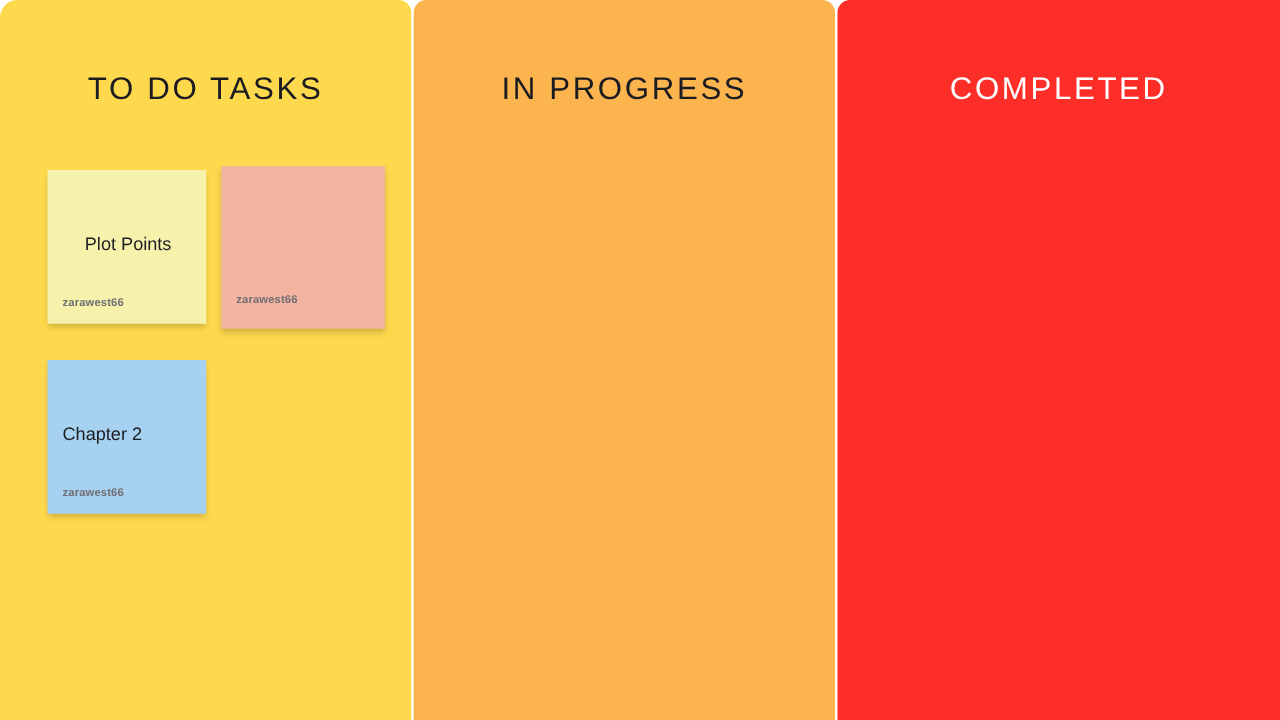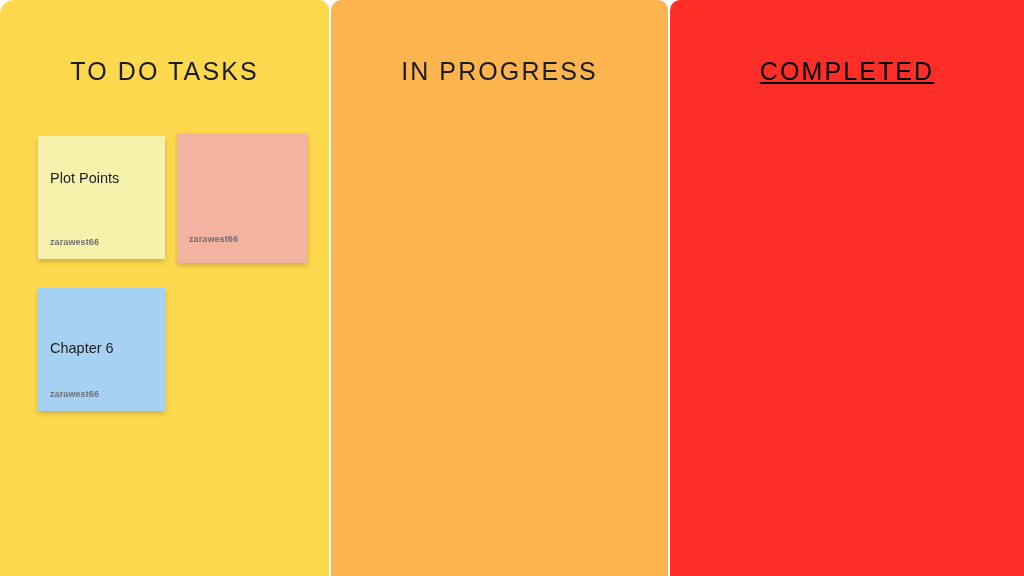--- a/index.html
+++ b/index.html
@@ -54,21 +54,21 @@
     left: 0;
     right: 0;
     text-align: center;
     font-size: 25px;
     font-weight: 400;
     letter-spacing: 2.1px;
     color: #1b1b22;
     white-space: nowrap;
   }
 
-  .col-completed .column-title { color: #000000; text-decoration: underline; }
+  .col-completed .column-title { color: #ffffff; }
 
   .card {
     position: absolute;
     background: #ffffff;
     box-shadow: 0 3px 5px rgba(0, 0, 0, 0.18);
     overflow: hidden;
   }
 
   .card-title {
     position: absolute;
@@ -88,21 +88,21 @@
     letter-spacing: 0.1px;
     color: #6f6f74;
     font-weight: 700;
   }
 
   
   #card-plot-points {
     left: 38px;  top: 136px;  width: 127px; height: 123px;
     background: #f7f2ab;
   }
-  #card-plot-points .card-title { top: 32px; }
+  #card-plot-points .card-title { top: 50px; text-align: center; }
 
   #card-opening-chapter {
     left: 177px; top: 133px;  width: 131px; height: 130px;
     background: #f2b3a0;
   }
   #card-opening-chapter .card-title { top: 50px; }
   #card-opening-chapter .card-owner { bottom: 19px; }
 
   #card-chapter-2 {
     left: 38px;  top: 288px;  width: 127px; height: 123px;
@@ -128,21 +128,21 @@
     <div class="card" id="card-plot-points">
       <div class="card-title">Plot Points</div>
       <div class="card-owner">zarawest66</div>
     </div>
 
     <div class="card" id="card-opening-chapter">
       <div class="card-owner">zarawest66</div>
     </div>
 
     <div class="card" id="card-chapter-2">
-      <div class="card-title">Chapter 6</div>
+      <div class="card-title">Chapter 2</div>
       <div class="card-owner">zarawest66</div>
     </div>
   </div>
 
   <div class="column col-progress">
     <div class="column-title">IN PROGRESS</div>
 
     <div class="card" id="card-outline-of-book">
       <div class="card-title">Outline of Book</div>
       <div class="card-owner">zarawest66</div>

